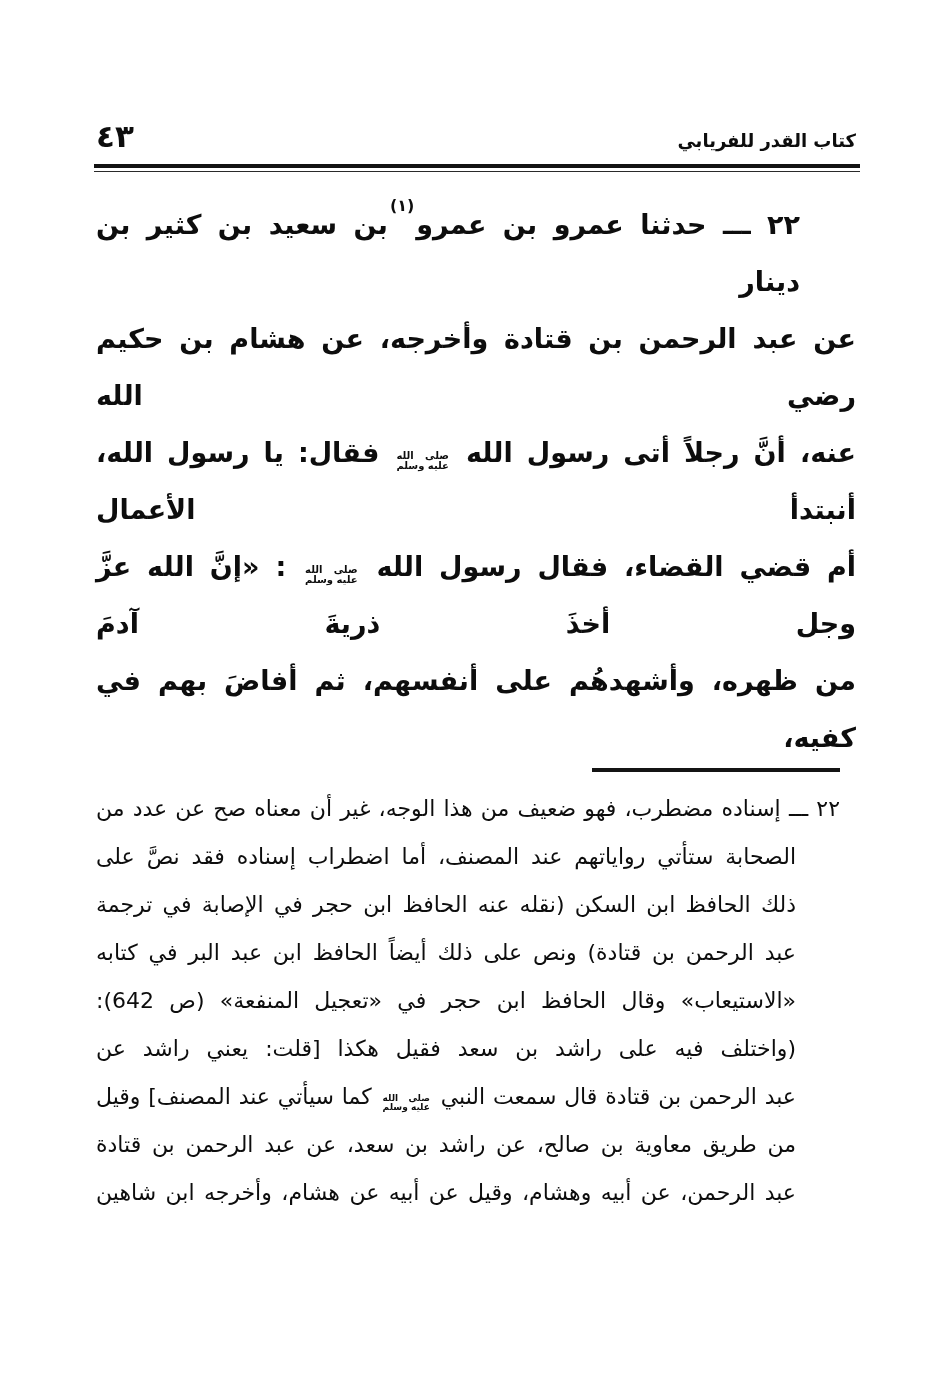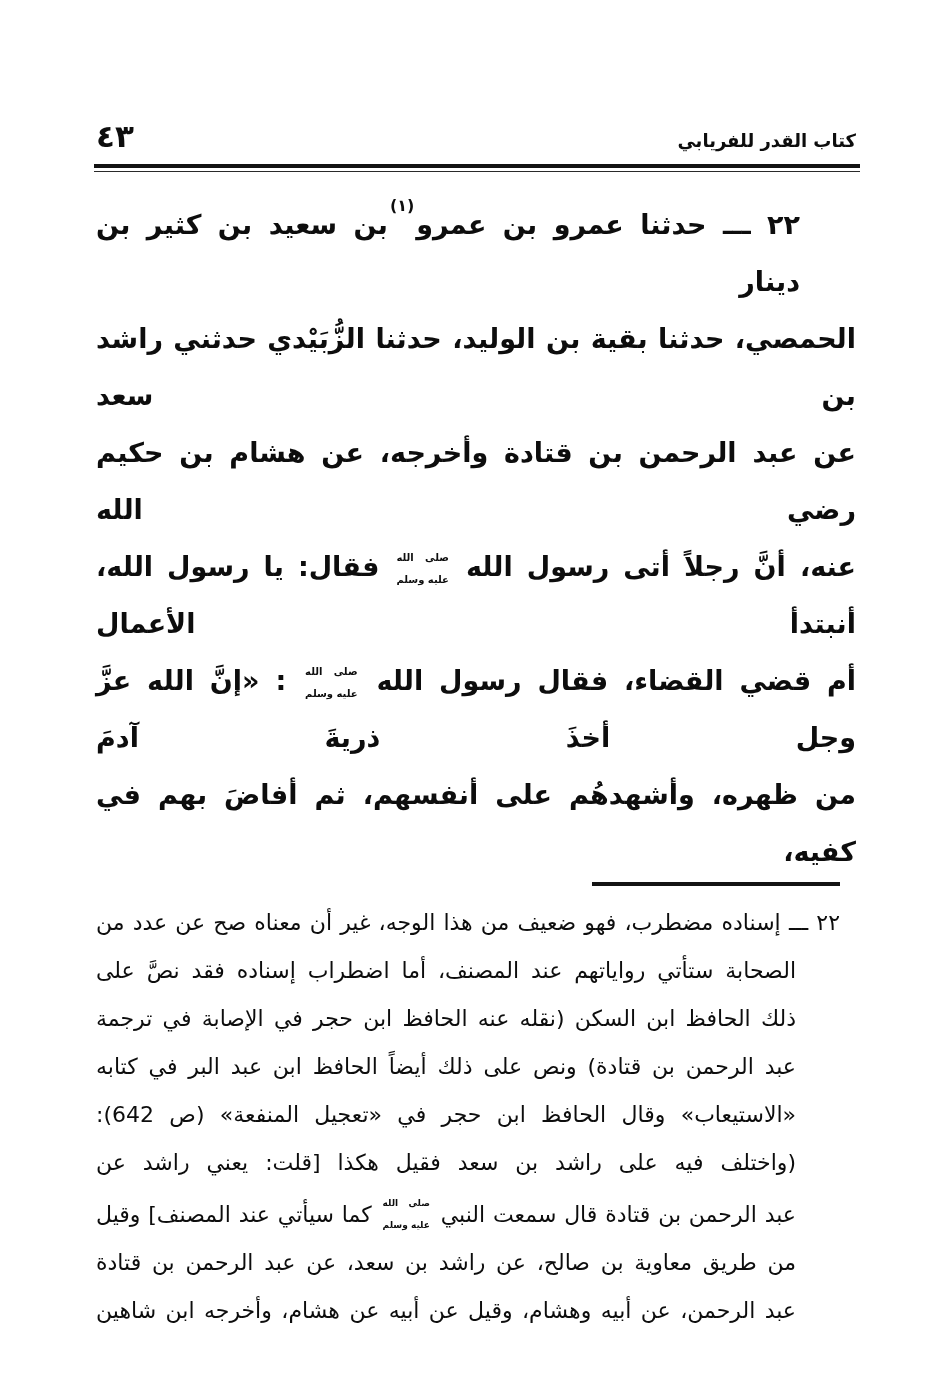--- a/index.html
+++ b/index.html
@@ -55,21 +55,21 @@
   .seal{
     display:inline-block;
     text-align:center;
     font-size:10px;
     line-height:10.5px;
     font-weight:bold;
     vertical-align:-7px;
     margin:0 3px;
     letter-spacing:0;
   }
-  .seal span{display:block;margin-top:12px;}
+  .seal span{display:block;}
   
   .fn-separator{
     margin-top:2px;
     margin-right:16px;     
     margin-left:auto;
     width:248px;
     height:4px;
     background:#141414;
   }
   
@@ -99,21 +99,20 @@
   </div>
   <div class="header-rule">
     <div class="thick"></div>
     <div class="thin"></div>
   </div>
 
   <div class="main-text">
     <div class="line indent">
       <span>٢٢ ـــ حدثنا عمرو بن عمرو</span><sup class="fnref">(١)</sup><span>بن سعيد بن كثير بن دينار</span>
     </div>
-    <div class="line">الحمصي، حدثنا بقية بن الوليد، حدثنا الزُّبَيْدي حدثني راشد بن سعد</div>
     <div class="line">عن عبد الرحمن بن قتادة وأخرجه، عن هشام بن حكيم رضي الله</div>
     <div class="line">
       <span>عنه، أنَّ رجلاً أتى رسول الله</span>
       <span class="seal"><span>صلى الله</span><span>عليه وسلم</span></span>
       <span>فقال: يا رسول الله، أنبتدأ الأعمال</span>
     </div>
     <div class="line">
       <span>أم قضي القضاء، فقال رسول الله</span>
       <span class="seal"><span>صلى الله</span><span>عليه وسلم</span></span>
       <span>: «إنَّ الله عزَّ وجل أخذَ ذريةَ آدمَ</span>

